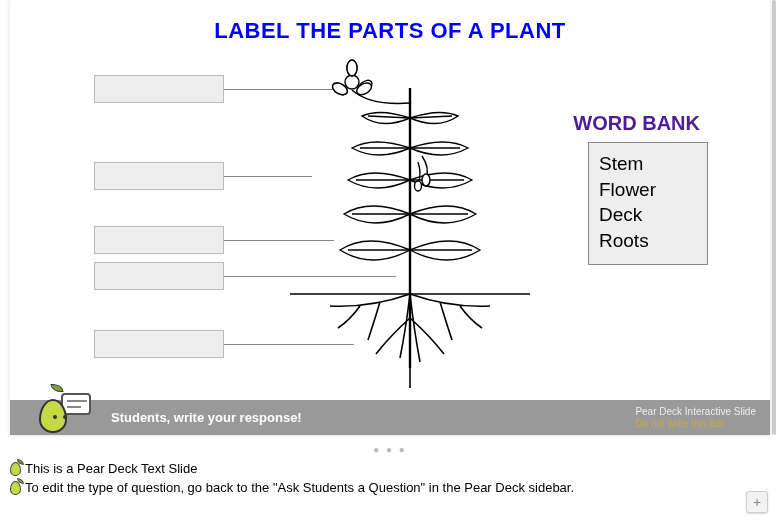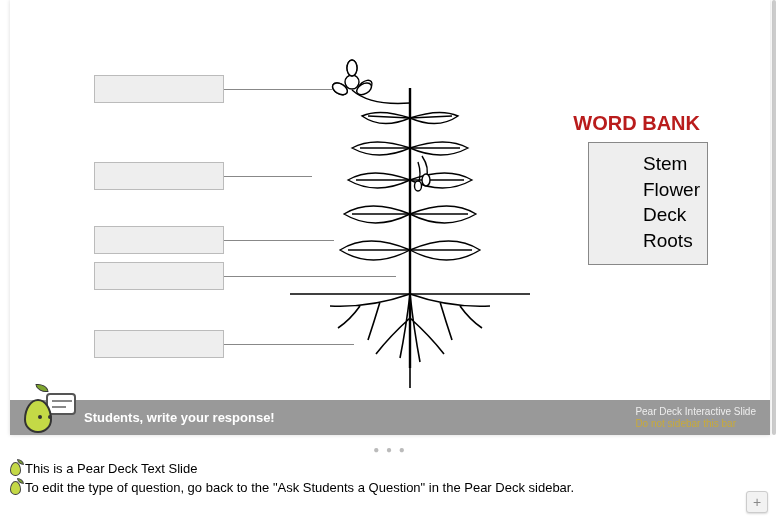--- a/index.html
+++ b/index.html
@@ -56,52 +56,53 @@
     top: 58px;
     width: 240px;
     height: 350px;
   }
   .wordbank-title {
     position: absolute;
     right: 70px;
     top: 112px;
     font-size: 20px;
     font-weight: bold;
-    color: #b91c1c;
+    color: #4c1d95;
   }
   .wordbank-box {
     position: absolute;
     right: 62px;
     top: 142px;
     width: 120px;
     border: 1px solid #888;
     background: #eeeeee;
     padding: 8px 10px 10px 10px;
     font-size: 19px;
     line-height: 1.35;
     color: #000;
   }
-  .wordbank-box div { white-space: nowrap; margin-left: 44px; }
+  .wordbank-box div { white-space: nowrap; }
   .footer-bar {
     position: absolute;
     left: 0;
     bottom: 0;
     width: 100%;
     height: 35px;
     background: #999999;
     display: flex;
     align-items: center;
     justify-content: space-between;
     padding-right: 14px;
   }
   .footer-left {
     display: flex;
     align-items: center;
-    gap: 12px;
+    gap: 24px;
     height: 100%;
+    padding-left: 15px;
   }
   .pear-avatar {
     position: relative;
     width: 54px;
     height: 50px;
     margin-top: -20px;
     margin-left: 8px;
   }
   .pear-body {
     position: absolute;
@@ -231,20 +232,21 @@
   }
 </style>
 </head>
 <body>
 
 <div class="scroll-hint"></div>
 
 <div class="slide-container">
   <div class="slide-inner">
 
+    <div class="title">LABEL THE PARTS OF A PLANT</div>
 
     <div class="label-box" style="top:75px;"></div>
     <div class="label-line" style="top:89px; width:108px;"></div>
 
     <div class="label-box" style="top:162px;"></div>
     <div class="label-line" style="top:176px; width:88px;"></div>
 
     <div class="label-box" style="top:226px;"></div>
     <div class="label-line" style="top:240px; width:110px;"></div>
 
@@ -320,21 +322,21 @@
           <div class="pear-body">
             <div class="pear-eye l"></div>
             <div class="pear-eye r"></div>
           </div>
           <div class="pear-leaf"></div>
         </div>
         <div class="footer-text">Students, write your response!</div>
       </div>
       <div class="footer-right">
         <div class="line1">Pear Deck Interactive Slide</div>
-        <div class="line2">Do not sidebar this bar</div>
+        <div class="line2">Do not write this bar</div>
       </div>
     </div>
 
   </div>
 </div>
 
 <div class="page-dots">● ● ●</div>
 
 <div class="notes">
   <div class="notes-row">

